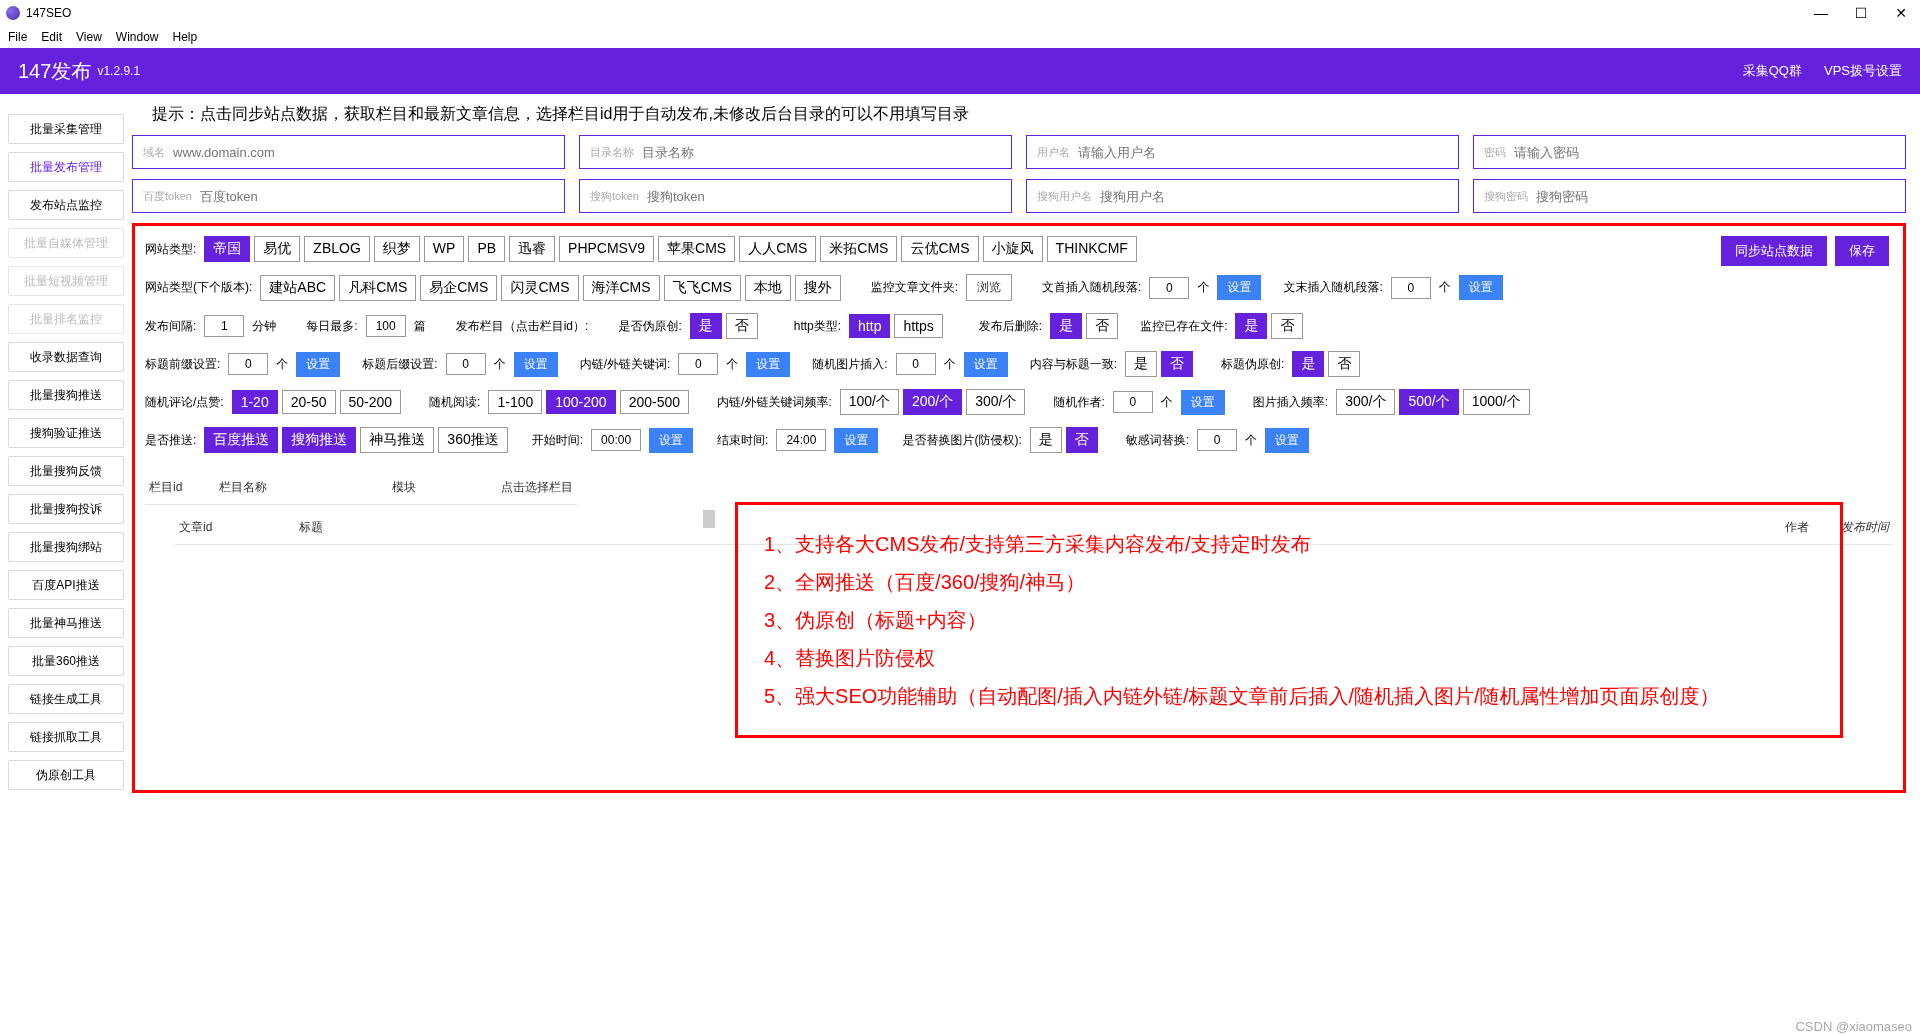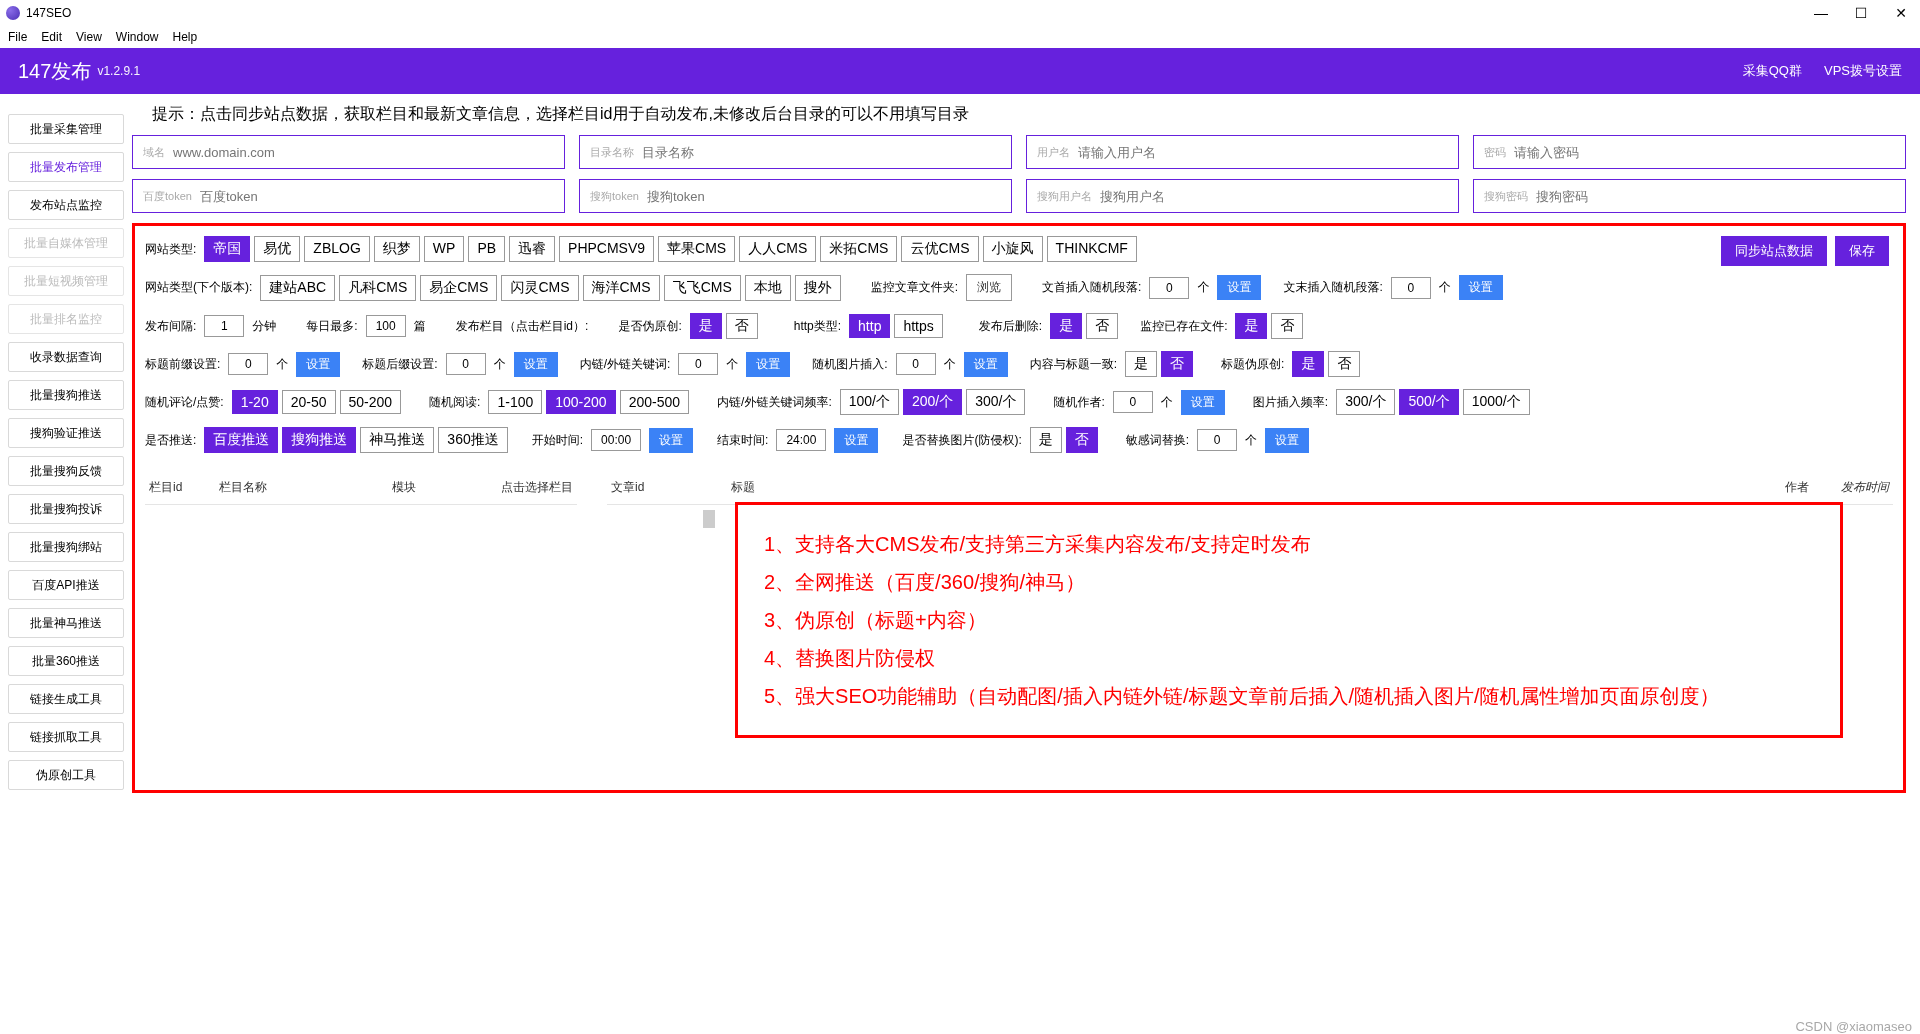--- a/index.html
+++ b/index.html
@@ -37,21 +37,21 @@
 .btn.outline { background:#fff; color:#333; border:1px solid #999;}
 .num-input { width:40px; height:22px; border:1px solid #999; text-align:center; font-size:12px;}
 .big-btn { background:#6621dd; color:#fff; padding:6px 14px; font-size:13px; border:none; cursor:pointer;}
 .table-header { display:flex; border-bottom:1px solid #e5e5e5; padding:8px 4px; margin-top:6px; }
 .th { font-size:12px; color:#333;}
 .first-actions { position:absolute; top:10px; right:14px; display:flex; gap:8px;}
 .overlay-note { position:absolute; border:3px solid #ff0000; padding:20px 26px; font-size:20px; color:#ff0000; line-height:1.9; background:transparent; left:600px; top:276px; right:60px;}
 .scroll-hint { position:absolute; left:568px; top:284px; width:12px; height:18px; background:#ccc;}
 .left-table { width:432px; }
 .right-table { flex:1; margin-left:30px;}
-.table-wrap { display:flex; }
+.table-wrap { display:flex;flex-direction:column; }
 .watermark { position:fixed; right:8px; bottom:0; font-size:13px; color:rgba(120,120,120,0.65);}
 </style>
 </head>
 <body>
 
 <div class="titlebar">
   <div class="logo"></div>
   <div class="app-title">147SEO</div>
   <div class="win-controls">
     <div class="wc">—</div>

